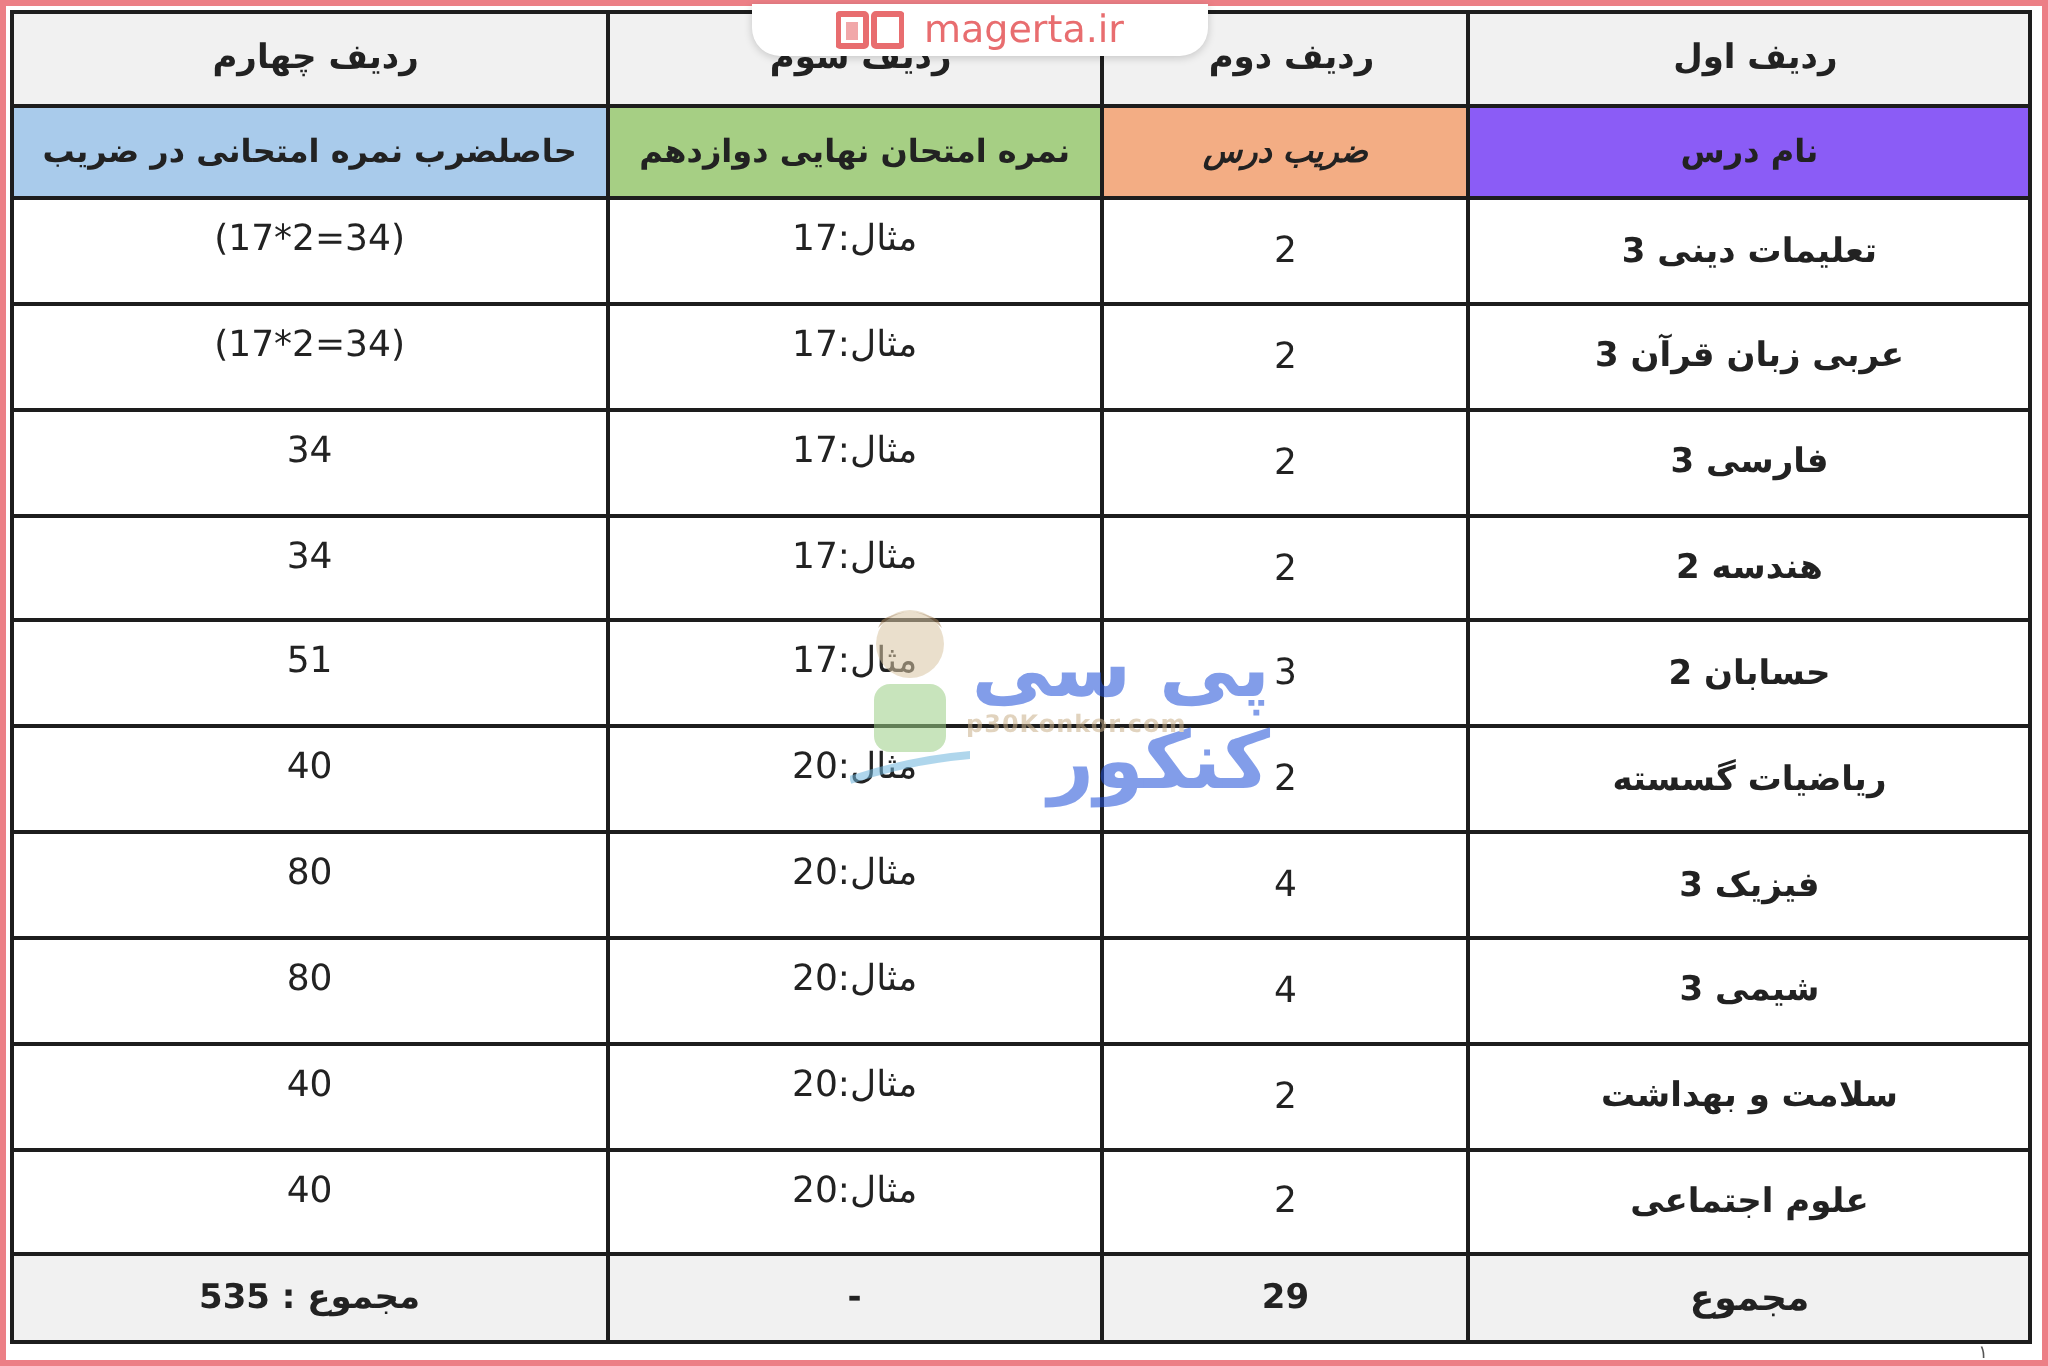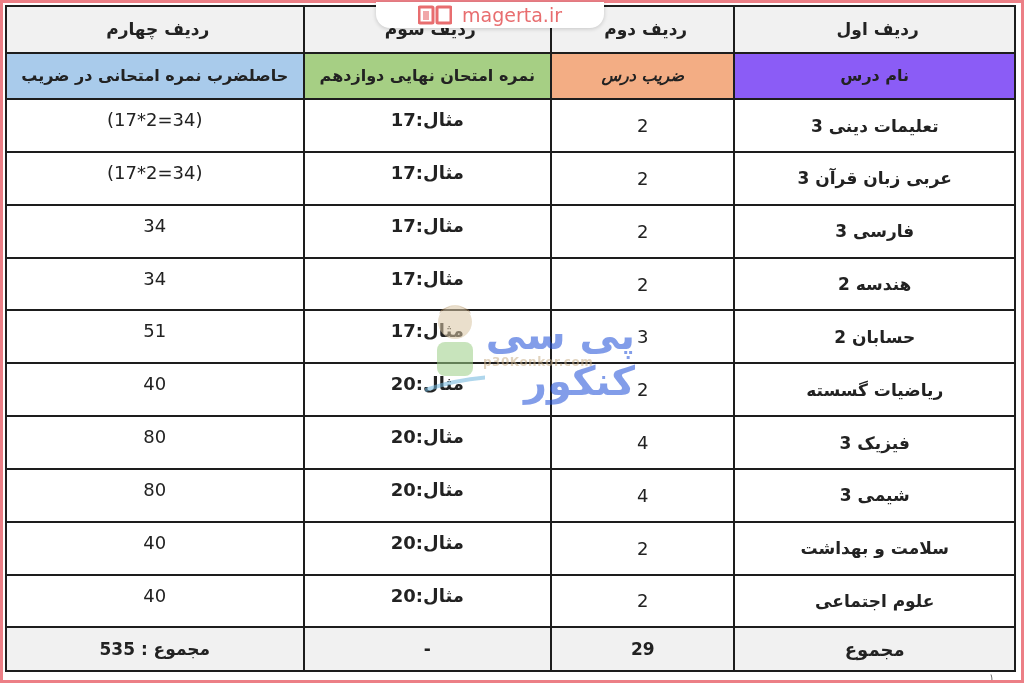--- a/index.html
+++ b/index.html
@@ -24,21 +24,21 @@
   }
   table.grade td {
     border: 2px solid #1d1d1d;
     text-align: center;
     vertical-align: middle;
     font-size: 17px;
     color: #222;
     padding: 0 6px;
     overflow: hidden;
   }
-  .rtl { direction: rtl; unicode-bidi: plaintext; font-weight: bold; }
+  .rtl { direction: rtl; unicode-bidi: plaintext; }
   .c4 { width: 297px; } .c3 { width: 247px; } .c2 { width: 183px; } .c1 { width: 280px; }
   tr.top td { background: #f1f1f1; font-weight: bold; height: 43px; padding-left: 12px; }
   tr.colhead td { height: 43px; font-weight: bold; font-size: 16px; }
   td.bg-blue { background: #a9cbeb; margin-left: 12px; }
   td.bg-green { background: #a6cf84; }
   td.bg-orange { background: #f3ad84; font-style: italic; }
   td.bg-yellow { background: #8b5cf6; }
   tr.data td { height: 40px; background: #fff; font-size: 18px; }
   tr.data td.name { font-weight: bold; font-size: 17px; }
   tr.data td.up { vertical-align: top; padding-top: 9px; }

